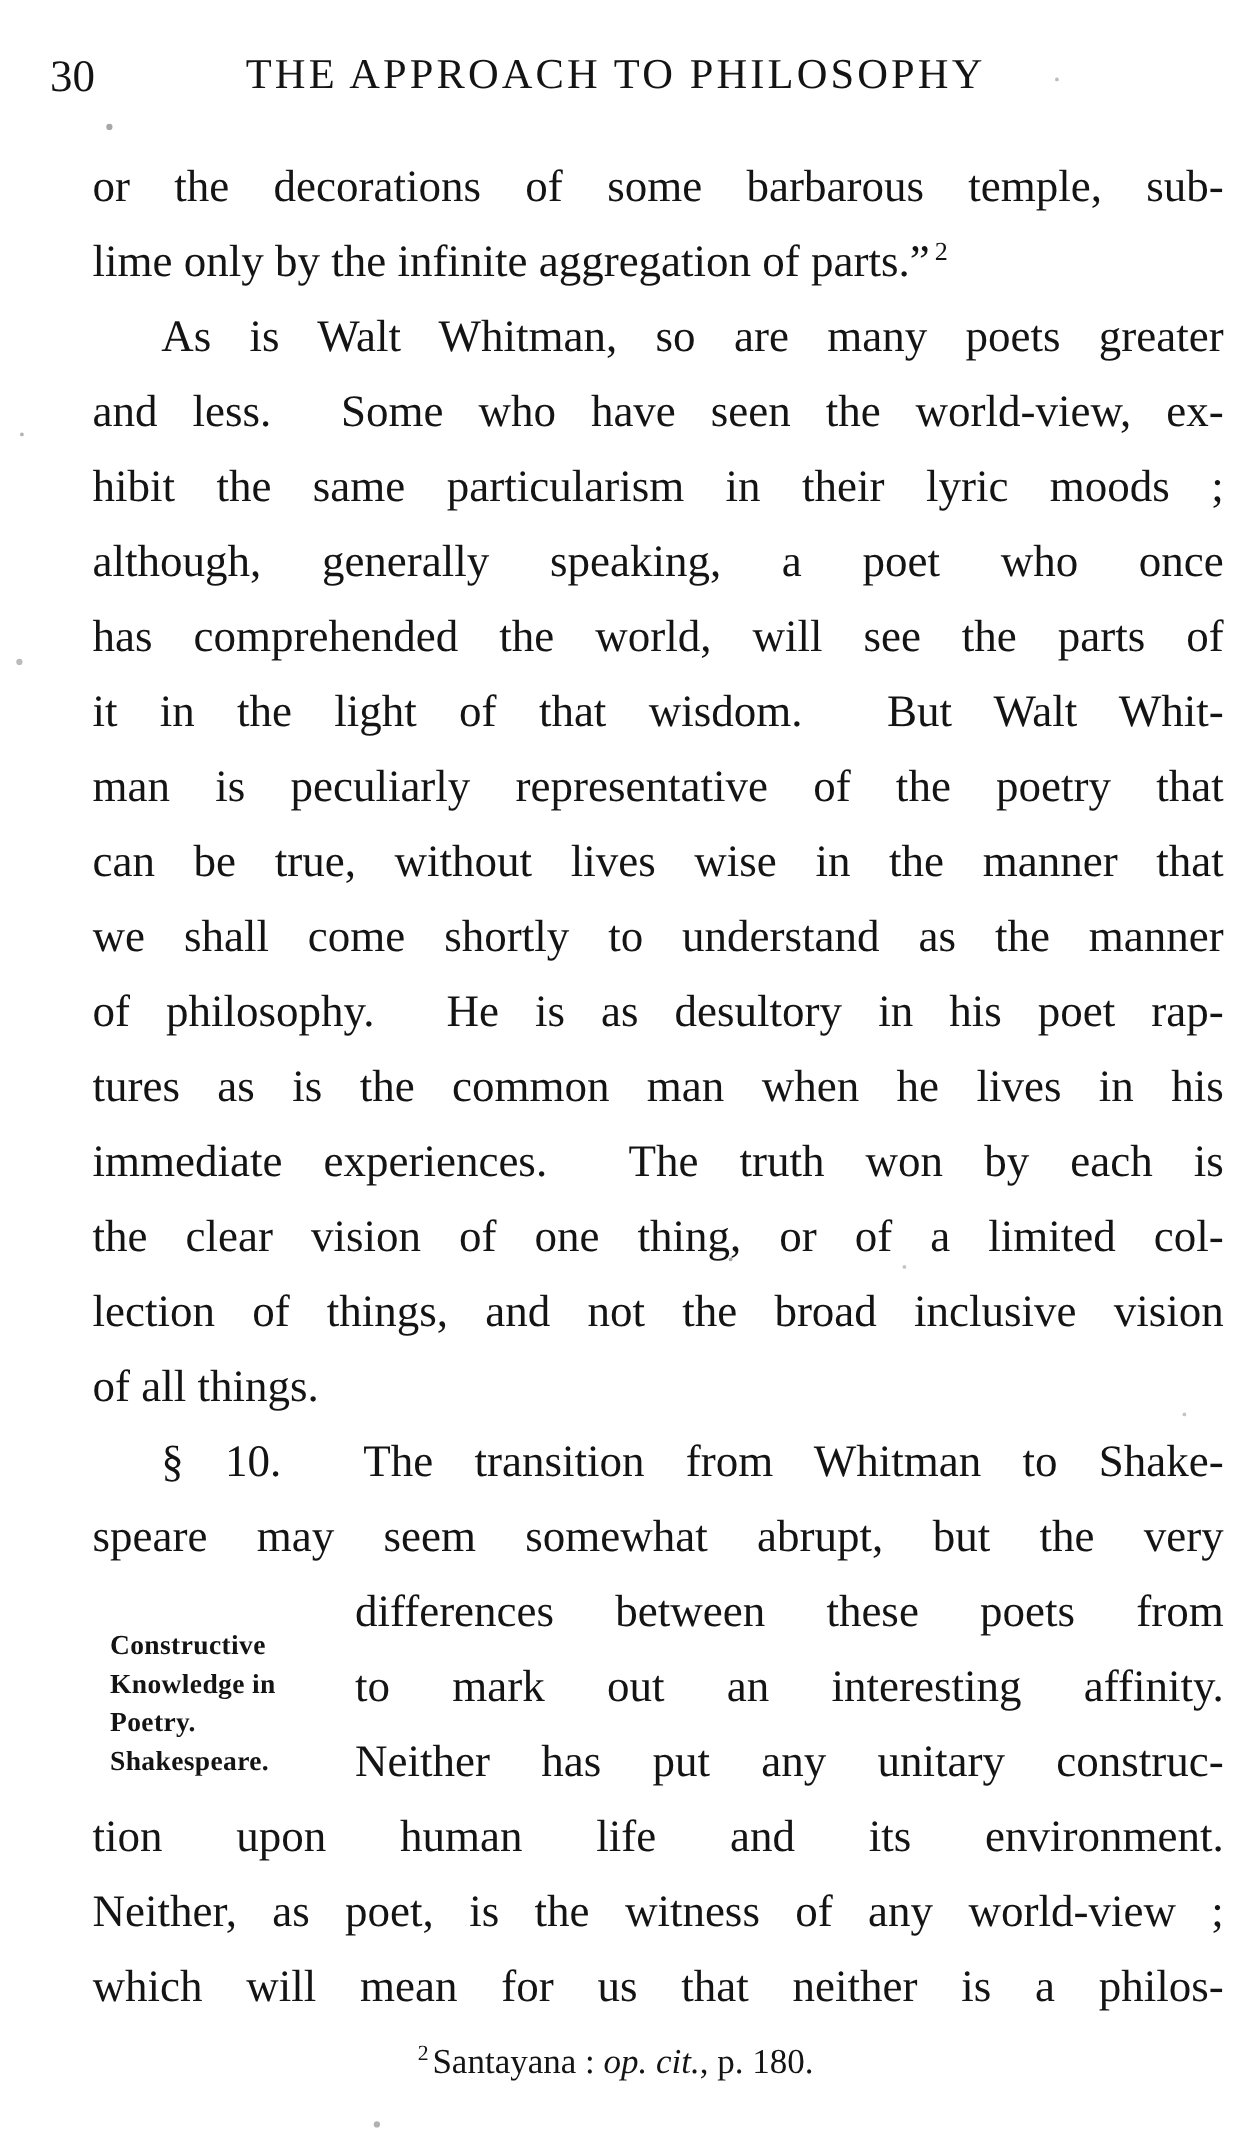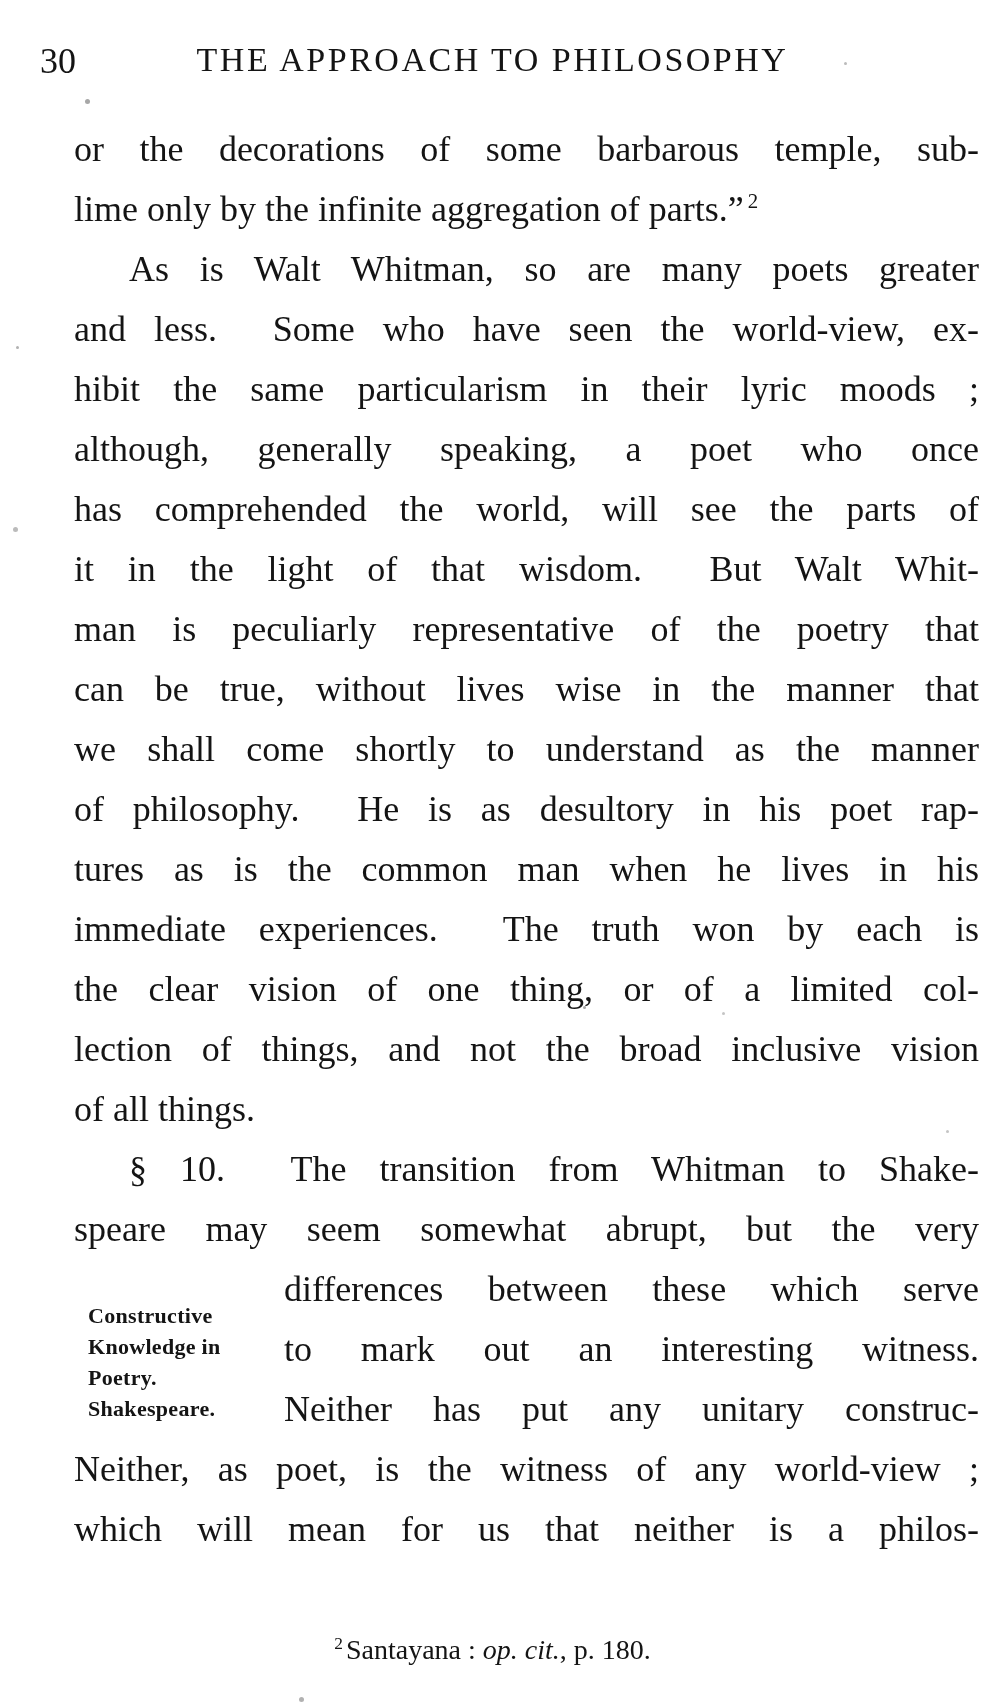--- a/index.html
+++ b/index.html
@@ -136,23 +136,24 @@
         <div class="line just">of philosophy.&nbsp; He is as desultory in his poet rap-</div>
         <div class="line just">tures as is the common man when he lives in his</div>
         <div class="line just">immediate experiences.&nbsp; The truth won by each is</div>
         <div class="line just">the clear vision of one thing, or of a limited col-</div>
         <div class="line just">lection of things, and not the broad inclusive vision</div>
         <div class="line">of all things.</div>
       </div>
       <div class="paragraph">
         <div class="line just first-indent">§ 10.&nbsp; The transition from Whitman to Shake-</div>
         <div class="line just">speare may seem somewhat abrupt, but the very</div>
-        <div class="line just side-indent">differences between these which serve</div>
-        <div class="line just side-indent">to mark out an interesting witness.</div>
+        <div class="line just side-indent">differences between these poets from</div>
+        <div class="line just side-indent">to mark out an interesting affinity.</div>
         <div class="line just side-indent">Neither has put any unitary construc-</div>
+        <div class="line just">tion upon human life and its environment.</div>
         <div class="line just">Neither, as poet, is the witness of any world-view ;</div>
         <div class="line just">which will mean for us that neither is a philos-</div>
       </div>
       <div class="sidenote">
       <div>Constructive</div>
       <div>Knowledge in</div>
       <div>Poetry.</div>
       <div>Shakespeare.</div>
     </div>
   </div>

